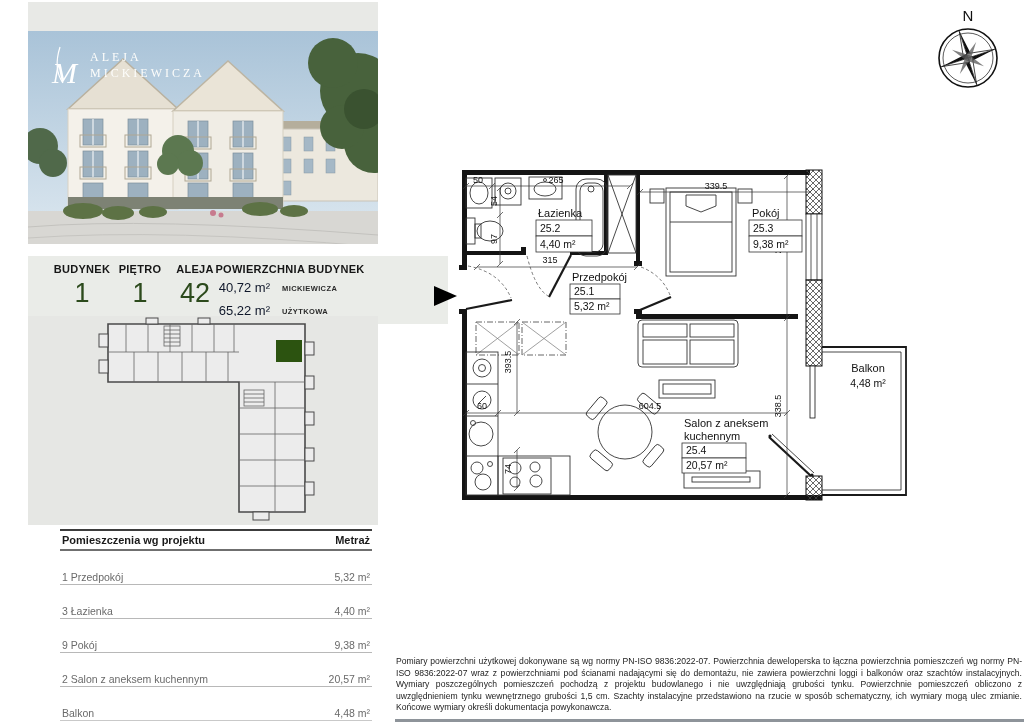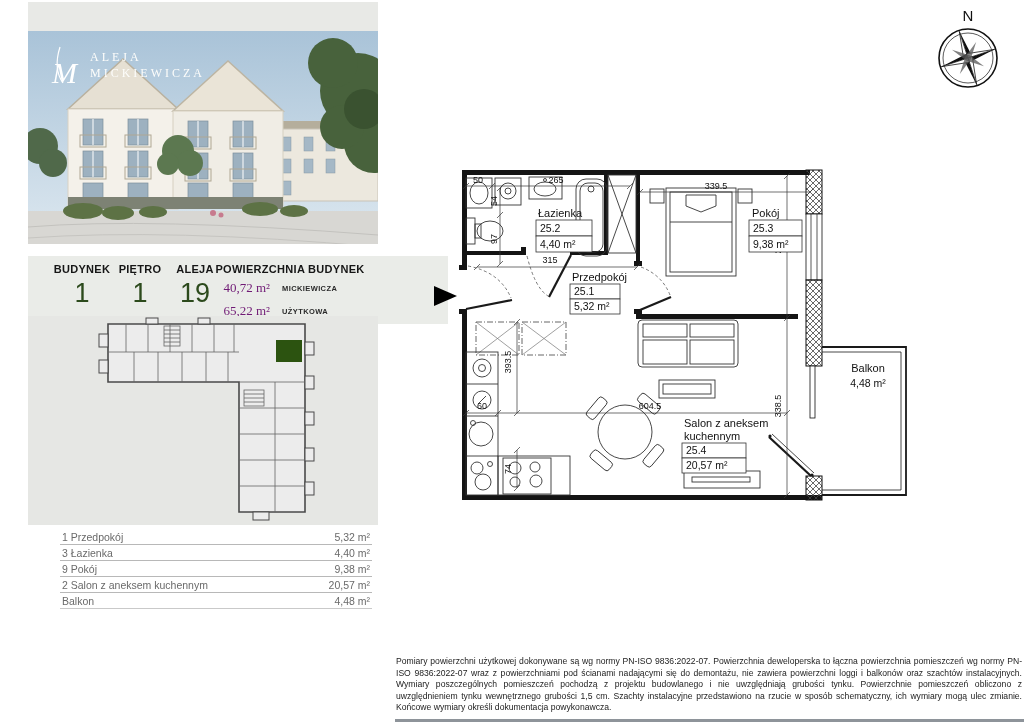--- a/index.html
+++ b/index.html
@@ -8,26 +8,26 @@
   .abs{position:absolute;}
   
   .top-strip{left:28px;top:2px;width:350px;height:29px;background:#e8e9e6;}
   .photo{left:28px;top:31px;width:350px;height:213px;}
   .info-panel{left:28px;top:256px;width:420px;height:68px;background:#eaece8;}
   .overview-panel{left:28px;top:316px;width:350px;height:209px;background:#e6e7e4;}
   .rooms-table{left:60px;top:529px;width:312px;}
   
   .info-h{position:absolute;top:7px;transform:translateX(-50%);font-size:11px;font-weight:bold;color:#161616;letter-spacing:.3px;white-space:nowrap;}
   .info-v{position:absolute;top:22px;transform:translateX(-50%);font-size:27px;color:#2c4a1c;}
-  .area-val{position:absolute;width:72px;text-align:right;font-size:13px;color:#701a75;font-family:Liberation Serif, serif;}
+  .area-val{position:absolute;width:72px;text-align:right;font-size:13px;color:#0f172a;}
   .area-lab{position:absolute;font-size:7.5px;font-weight:bold;color:#2a2a2a;letter-spacing:.4px;}
   
   .rt-head{display:flex;justify-content:space-between;border-top:2px solid #3c3c3c;border-bottom:2px solid #6f6f6f;
            padding:3px 2px;font-size:11px;font-weight:bold;color:#1a1a1a;}
-  .rt-row{display:flex;justify-content:space-between;padding:2px 2px 1px 2px;border-bottom:1px solid #b8b8b8;
+  .rt-row{display:flex;justify-content:space-between;padding:20px 2px 1px 2px;border-bottom:1px solid #b8b8b8;
           font-size:10.5px;color:#6a6a6a;gap:15px;}
   .rt-row:last-child{border-bottom:1px solid #c9c9c9;}
   
   .plan{left:430px;top:148px;width:594px;height:372px;}
   .compass{left:918px;top:6px;width:96px;height:92px;}
   .disclaimer{left:396px;top:656px;width:626px;font-size:8.6px;line-height:11.5px;color:#1c1c1c;text-align:justify;}
   .footer-rule{left:395px;top:719px;width:629px;height:3px;background:#8e949a;}
   svg text{font-family:"Liberation Sans",sans-serif;}
   .logo-txt{font-family:"Liberation Serif",serif;}
 </style>
@@ -145,21 +145,21 @@
     </svg>
   </div>
 
   <div class="abs info-panel">
     <span class="info-h" style="left:54px">BUDYNEK</span>
     <span class="info-h" style="left:112px">PIĘTRO</span>
     <span class="info-h" style="left:167px">ALEJA</span>
     <span class="info-h" style="left:262px">POWIERZCHNIA BUDYNEK</span>
     <span class="info-v" style="left:54px">1</span>
     <span class="info-v" style="left:112px">1</span>
-    <span class="info-v" style="left:167px">19</span>
+    <span class="info-v" style="left:167px">42</span>
     <span class="area-val" style="left:170px;top:24px">40,72 m²</span>
     <span class="area-lab" style="left:254px;top:28px">MICKIEWICZA</span>
     <span class="area-val" style="left:170px;top:47px">65,22 m²</span>
     <span class="area-lab" style="left:254px;top:51px">UŻYTKOWA</span>
   </div>
 
   <div class="abs overview-panel">
     <svg width="350" height="209" viewBox="0 0 350 209">
       <g stroke="#4a4a4a" stroke-width="1.6" fill="#ececec">
         <path d="M80,8 H277 V196 H211 V66 H80 Z"></path>
@@ -203,20 +203,24 @@
         <rect x="216" y="74" width="20" height="16"></rect>
         <line x1="216" y1="78" x2="236" y2="78"></line>
           <line x1="216" y1="82" x2="236" y2="82"></line>
           <line x1="216" y1="86" x2="236" y2="86"></line>
       </g>
       <rect x="248" y="24" width="26" height="22" fill="#2c5310"></rect>
     </svg>
   </div>
 
   <div class="abs rooms-table">
+    <div class="rt-head">
+      <span>Pomieszczenia wg projektu</span>
+      <span>Metraż</span>
+    </div>
     <div class="rt-row">
       <span>1 Przedpokój</span>
       <span>5,32 m²</span>
     </div>
     <div class="rt-row">
       <span>3 Łazienka</span>
       <span>4,40 m²</span>
     </div>
     <div class="rt-row">
       <span>9 Pokój</span>

